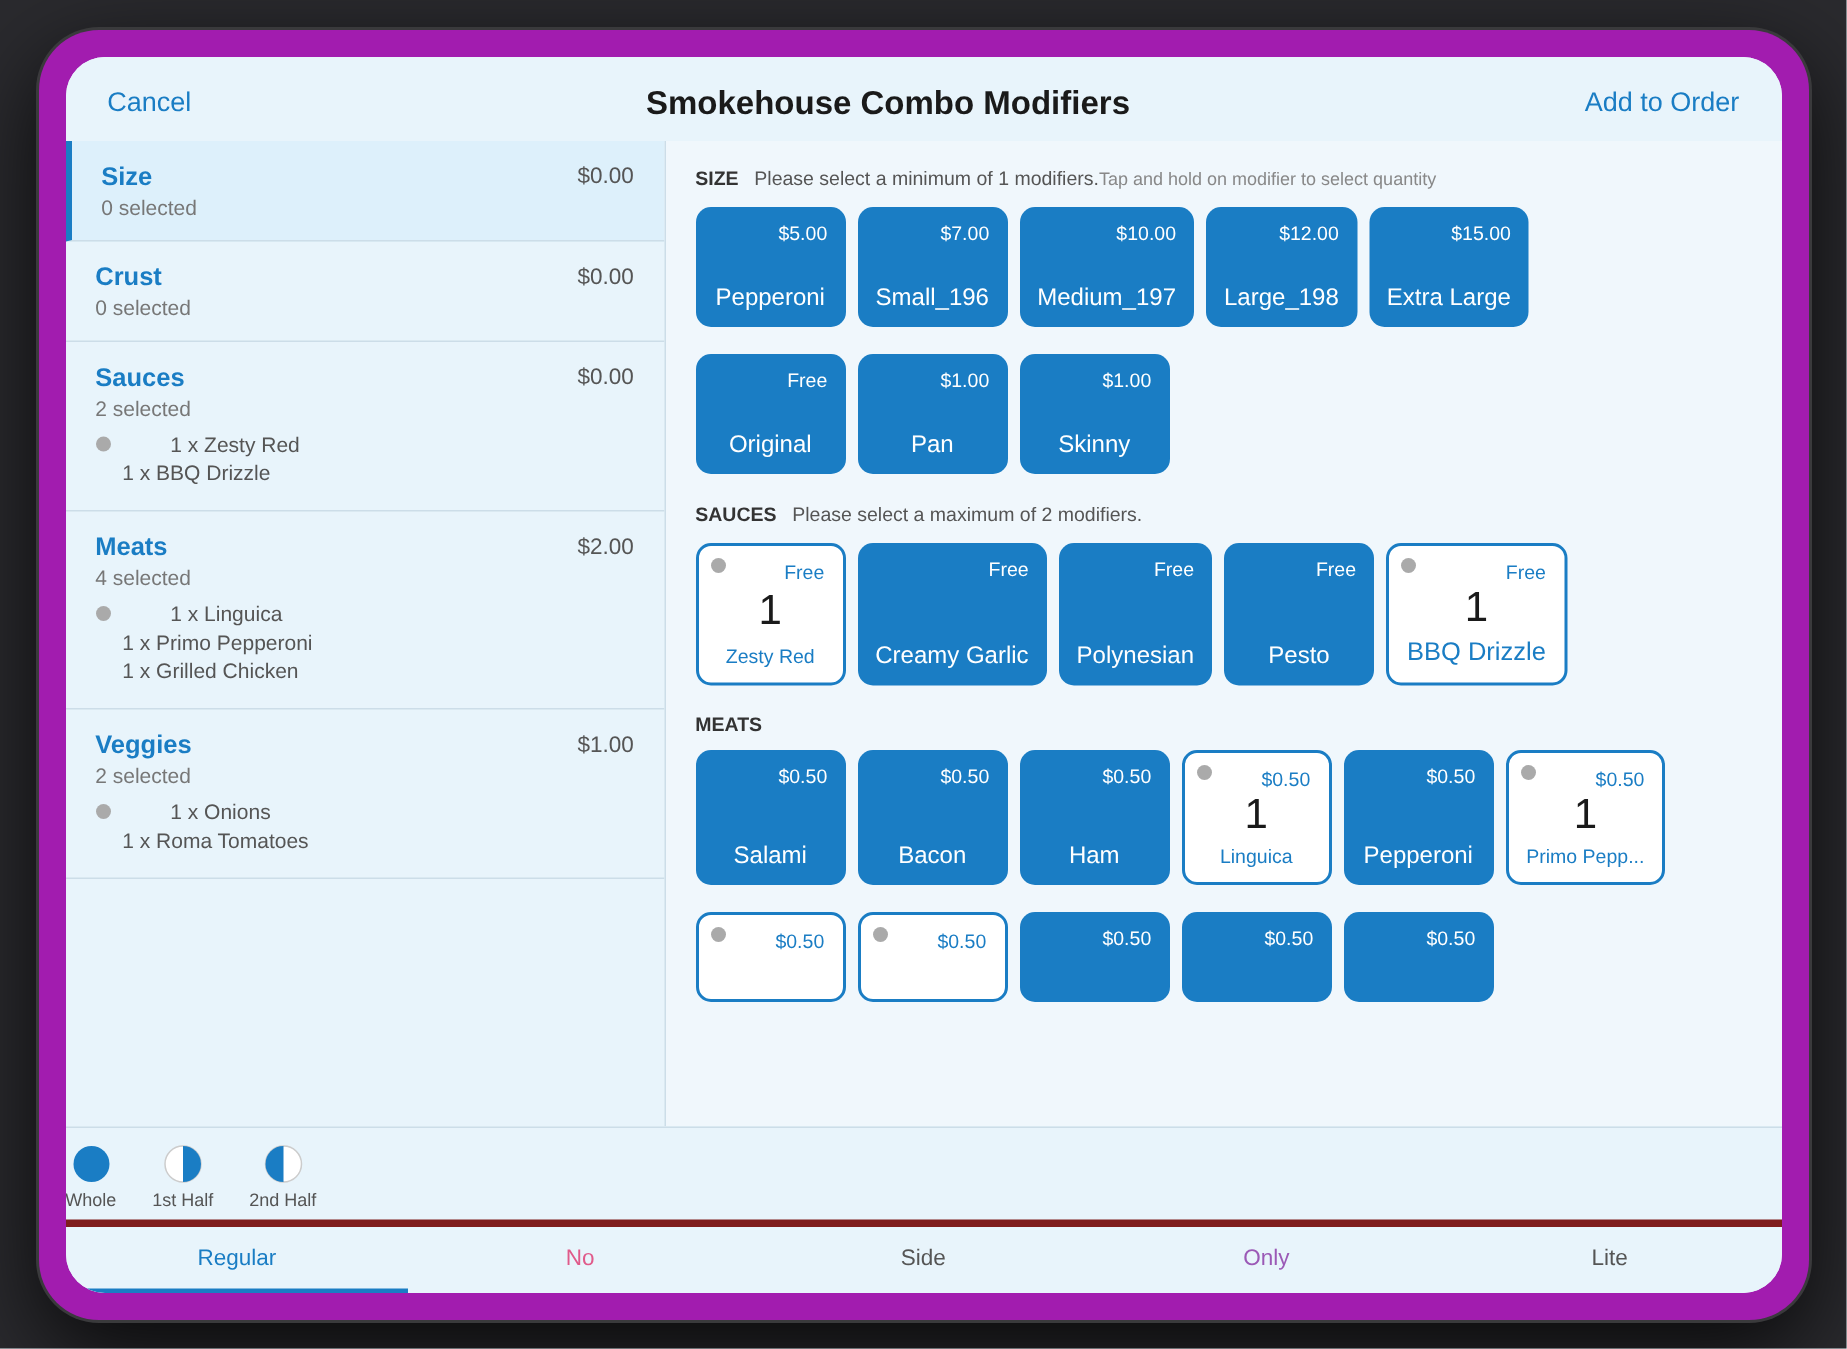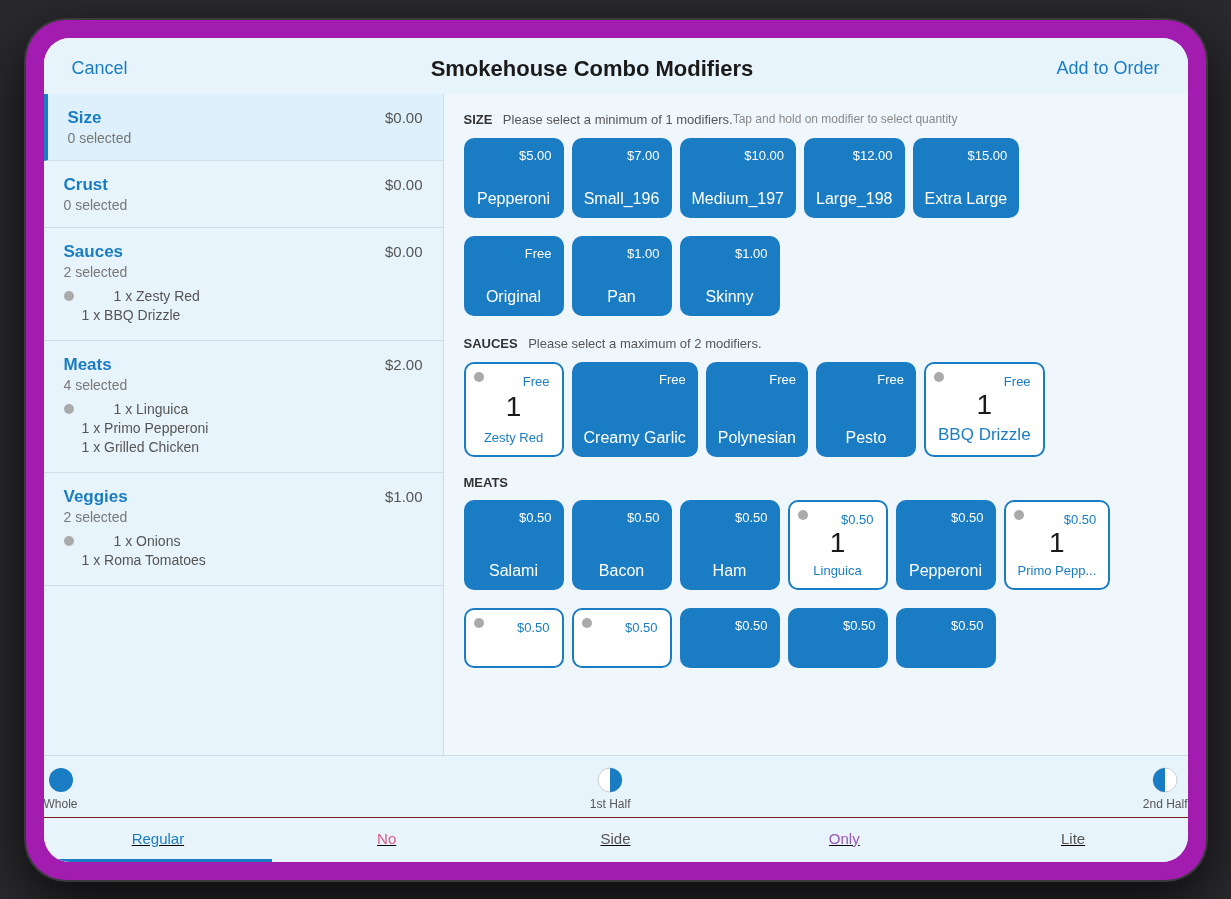--- a/index.html
+++ b/index.html
@@ -199,43 +199,42 @@
       left: 8px;
     }
     
     .bottom-area {
       border-top: 1px solid #ccdde8;
       background: #e8f4fb;
       flex-shrink: 0;
     }
     .portion-tabs {
       display: flex;
-      justify-content: space-between;
+      justify-content: flex-start;
       gap: 24px;
       padding: 10px 0 6px;
     }
     .portion-tab {
       display: flex;
       flex-direction: column;
       align-items: center;
       cursor: pointer;
     }
     .portion-icon {
       width: 28px;
       height: 28px;
       margin-bottom: 3px;
     }
     .portion-label {
       font-size: 12px;
       color: #555;
     }
     .regular-tabs {
       display: flex;
-      border-top: 1px solid #7f1d1d;
-      text-decoration: underline;
+      border-top: 5px solid #7f1d1d;
     }
     .reg-tab {
       flex: 1;
       text-align: center;
       padding: 12px 0;
       font-size: 15px;
       cursor: pointer;
     }
     .reg-tab.active {
       color: #1a7dc4;

